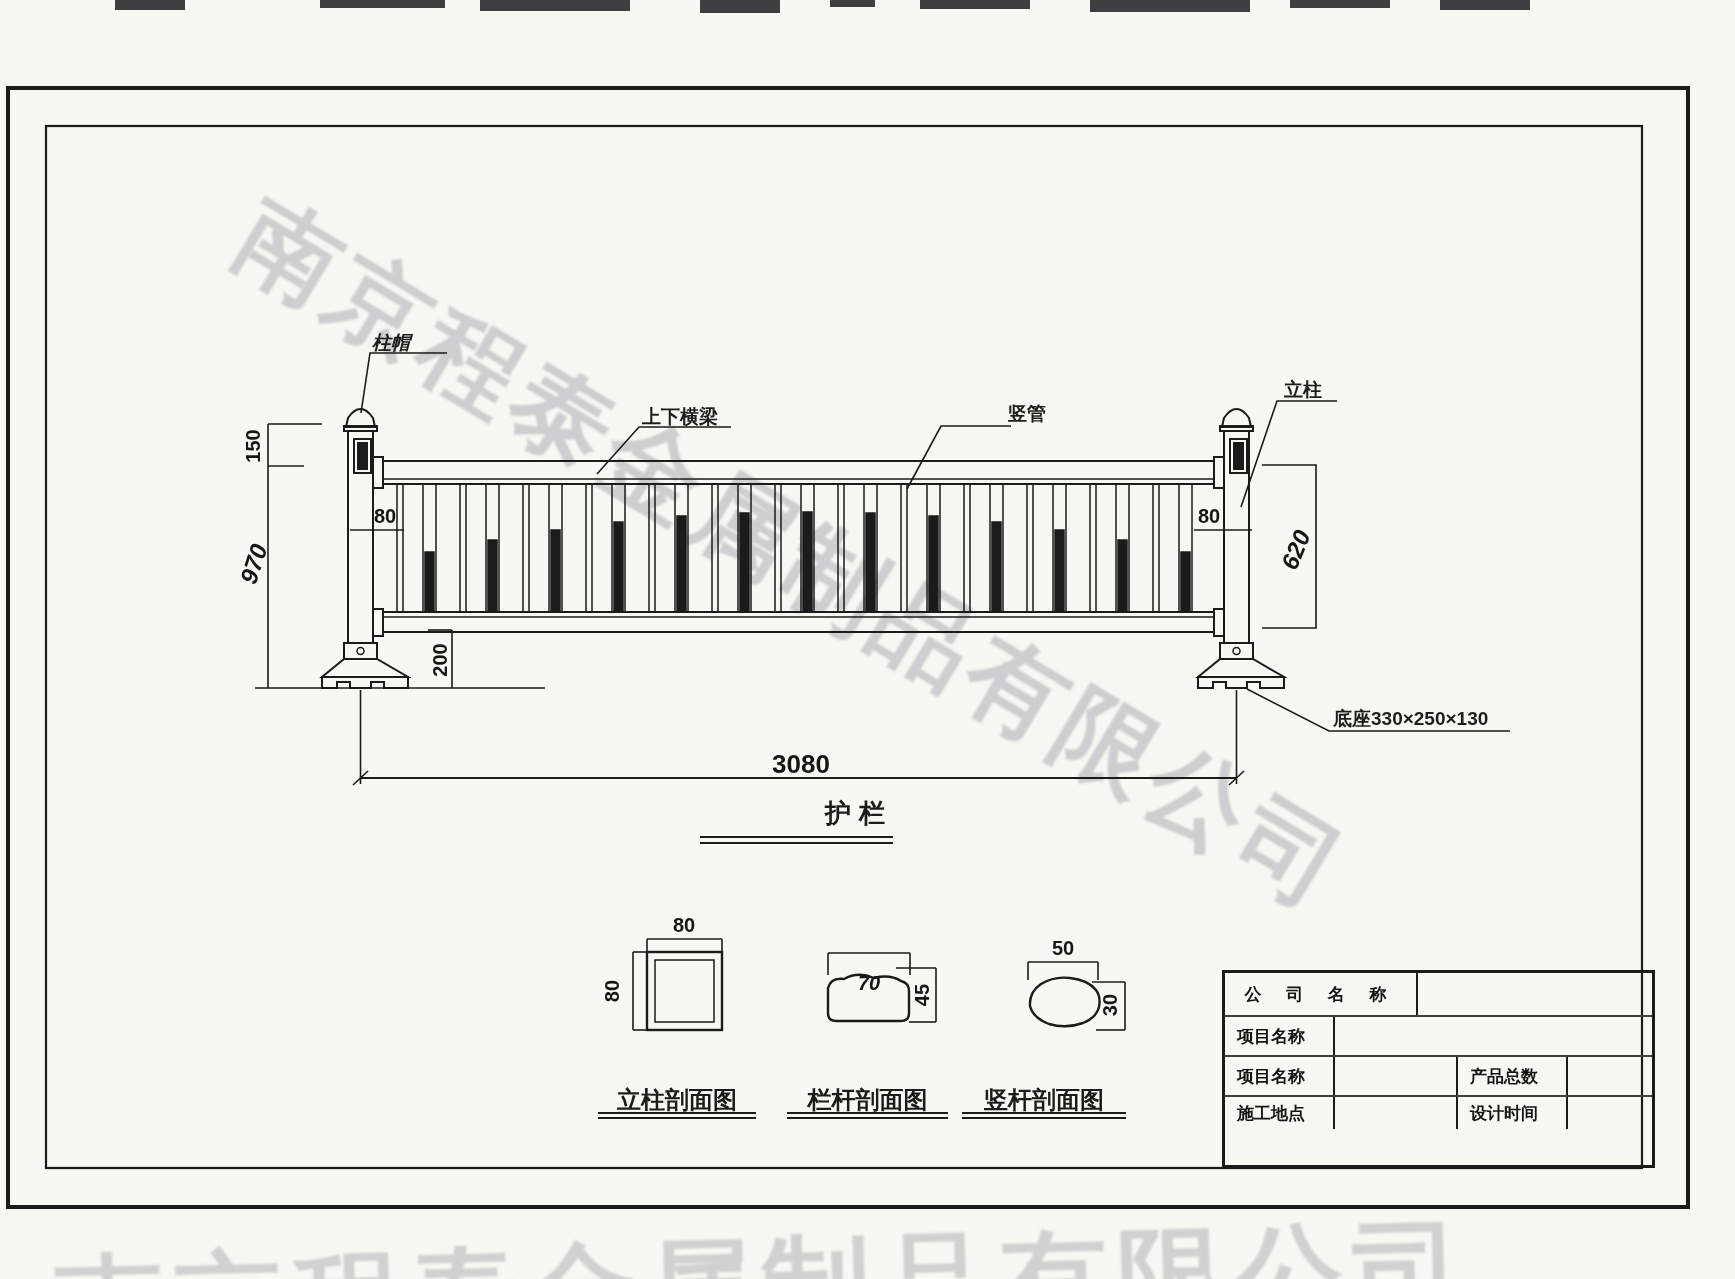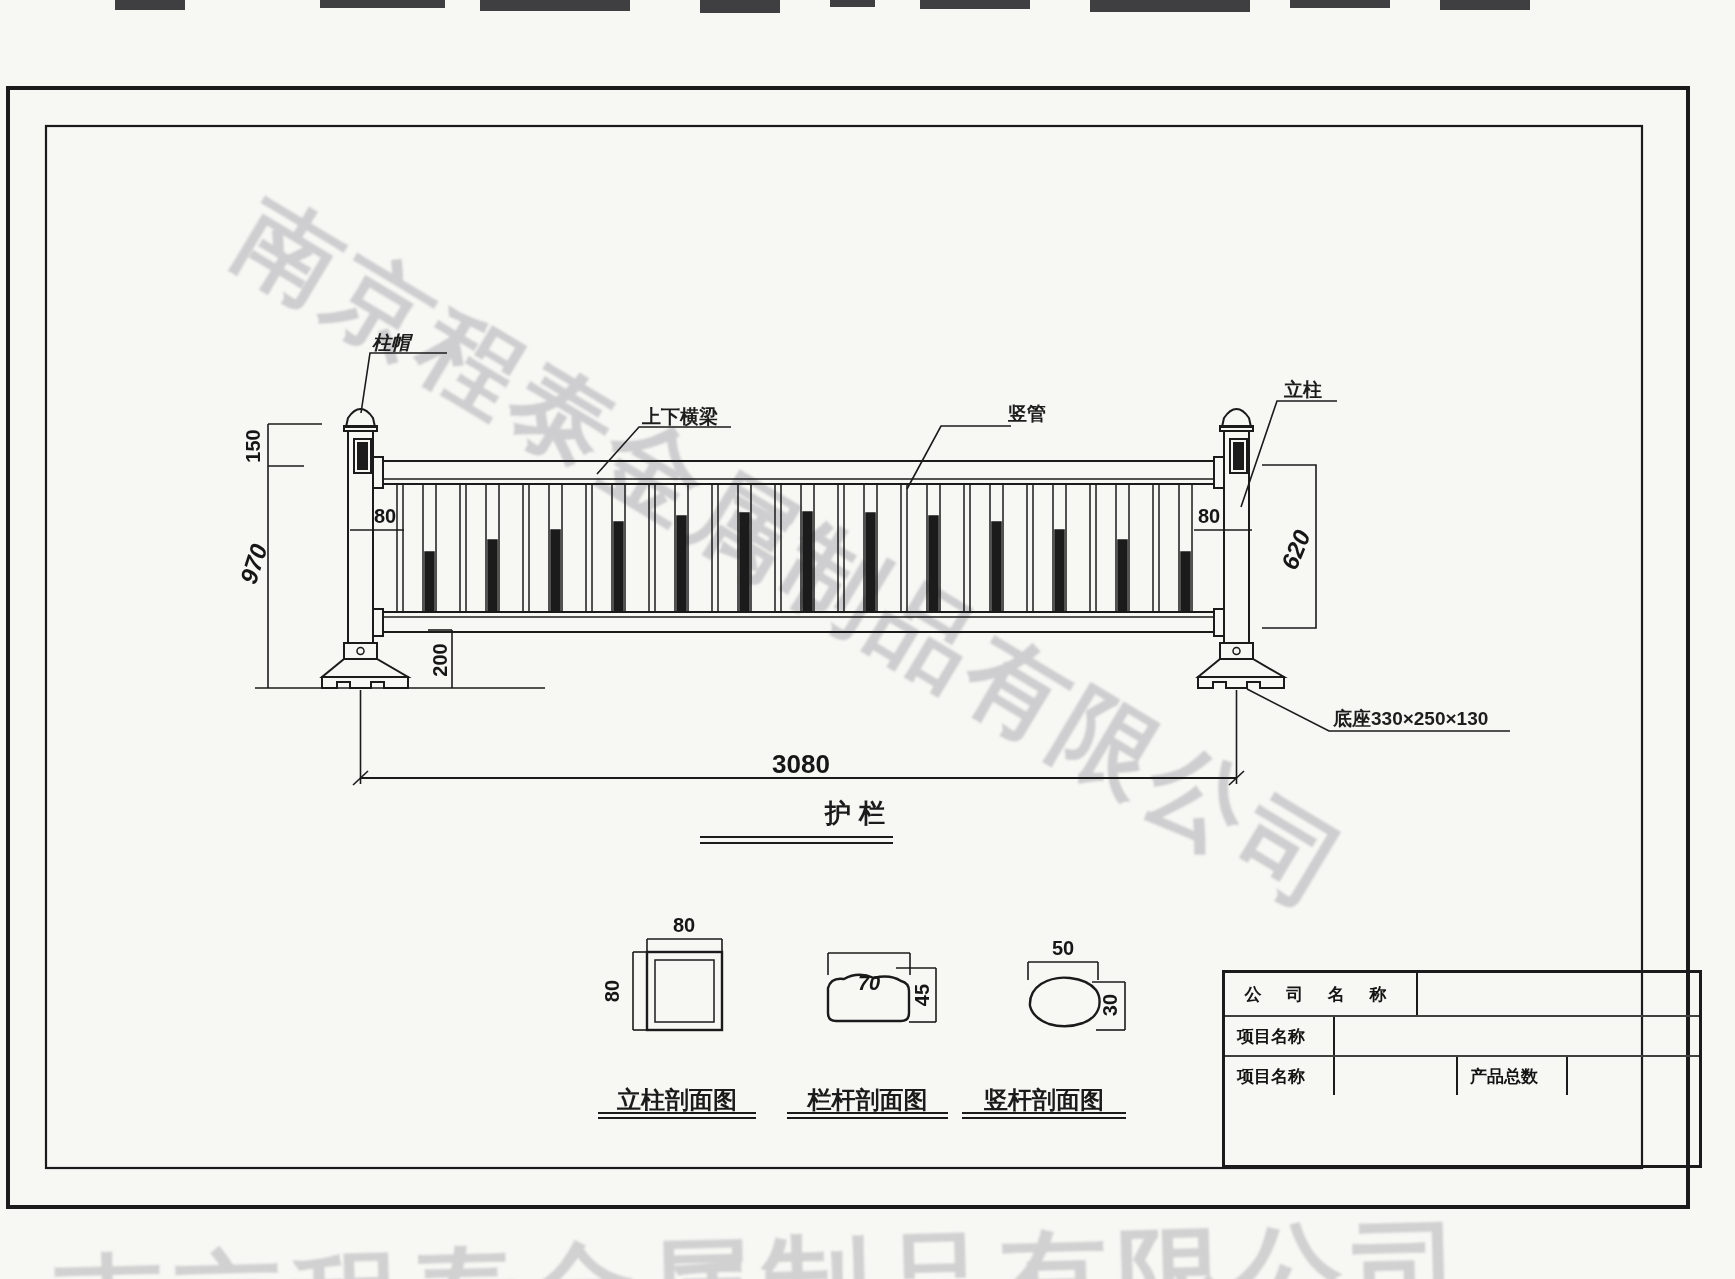--- a/index.html
+++ b/index.html
@@ -25,21 +25,21 @@
   }
   .wm2{
     position:absolute;left:55px;top:1216px;transform:rotate(-1.5deg);
     font-size:108px;font-weight:700;letter-spacing:10px;white-space:nowrap;
     color:rgba(122,122,134,0.30);filter:blur(1px);
   }
   
   .art{position:absolute;top:0;background:#1f1f22;opacity:.85;}
   
   .tb{
-    position:absolute;left:1222px;top:970px;width:480px;height:198px;
+    position:absolute;left:1222px;top:970px;width:433px;height:198px;
     border:3px solid #1b1b1b;box-sizing:border-box;background:transparent;
   }
   .tb .row{display:grid;box-sizing:border-box;border-top:2px solid #404040;}
   .tb .row:first-child{border-top:none;}
   .tb .cell{
     box-sizing:border-box;border-right:2px solid #1b1b1b;
     display:flex;align-items:center;padding-left:12px;
     font-size:17px;font-weight:700;color:#141414;white-space:nowrap;
   }
   .tb .cell:last-child{border-right:none;}
@@ -264,13 +264,19 @@
   <div class="row r2">
     <div class="cell">项目名称</div>
     <div class="cell"></div>
   </div>
   <div class="row r3">
     <div class="cell">项目名称</div>
     <div class="cell"></div>
     <div class="cell">产品总数</div>
     <div class="cell"></div>
   </div>
+  <div class="row r5">
+    <div class="cell">施工地点</div>
+    <div class="cell"></div>
+    <div class="cell">设计时间</div>
+    <div class="cell"></div>
+  </div>
 </div>
 
 </body></html>

